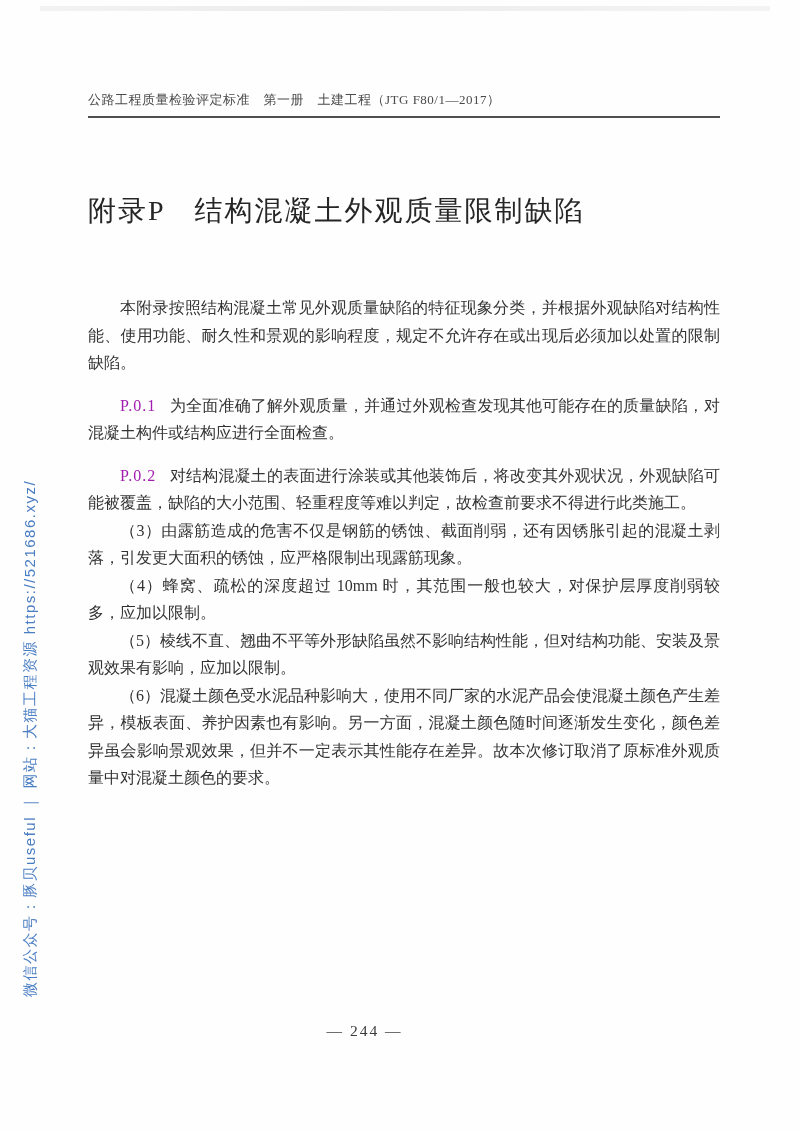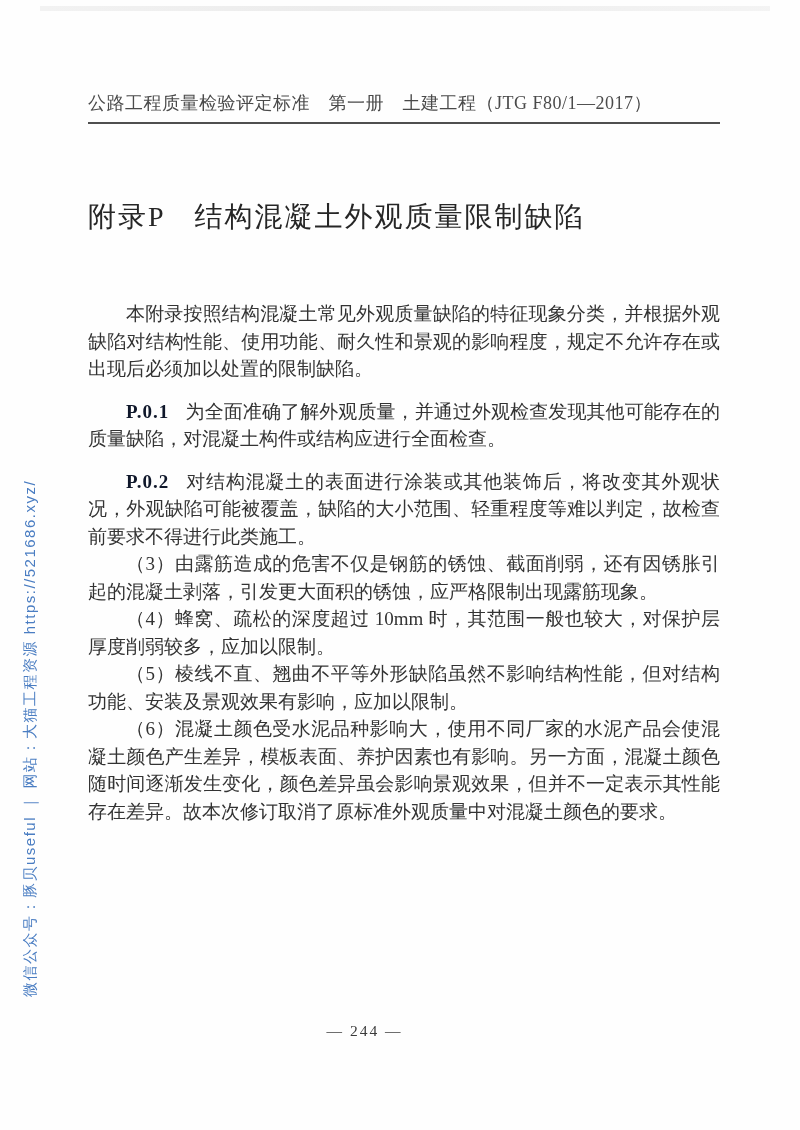--- a/index.html
+++ b/index.html
@@ -17,51 +17,51 @@
     opacity: .7;
   }
   .content {
     position: absolute;
     left: 88px;
     width: 632px;
     top: 0;
   }
   .running-header {
     margin-top: 91px;
-    font-size: 18px;
+    font-size: 13px;
     color: #4a4a4a;
     letter-spacing: .5px;
   }
   .header-rule {
     margin-top: 7px;
     border: 0;
     border-top: 2px solid #4f4f4f;
   }
   h1.page-title {
     margin: 74px 0 0 0;
     font-size: 28px;
     font-weight: 400;
     color: #262626;
     letter-spacing: 2px;
   }
   .bodytext p {
     margin: 0;
-    font-size: 19px;
+    font-size: 16px;
     line-height: 27.5px;
     text-align: justify;
     text-indent: 2em;
     color: #333;
   }
   p.intro { margin-top: 64px; }
   p.clause { margin-top: 15px; }
   .clause-num {
-    font-weight: 700;
+    font-weight: 400;
     letter-spacing: 1px;
     margin-right: .85em;
-    color: #0f172a;
+    color: #a21caf;
   }
   .page-number {
     position: absolute;
     top: 1022px;
     left: 0; width: 729px;
     text-align: center;
     font-size: 15.5px;
     color: #3a3a3a;
     letter-spacing: 2px;
   }

